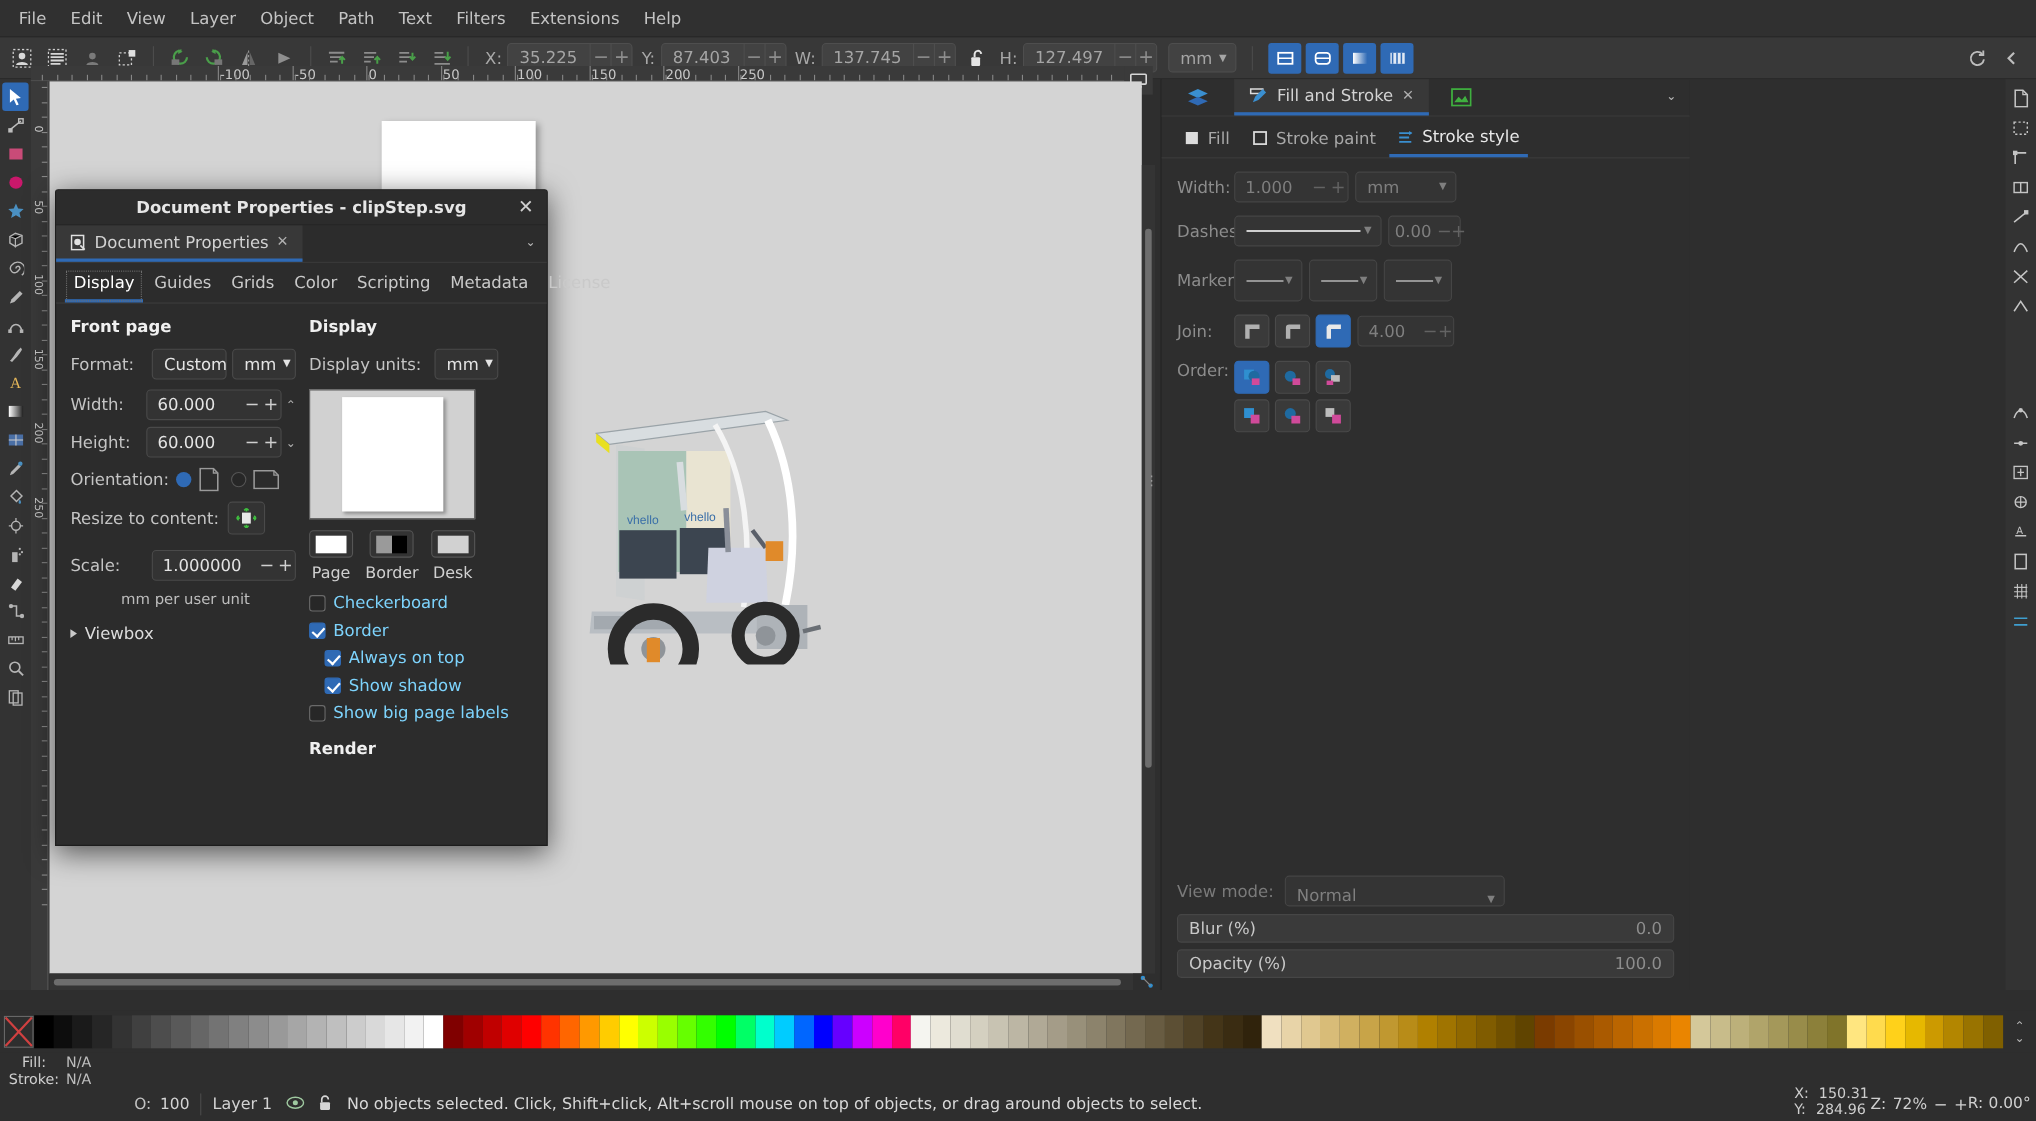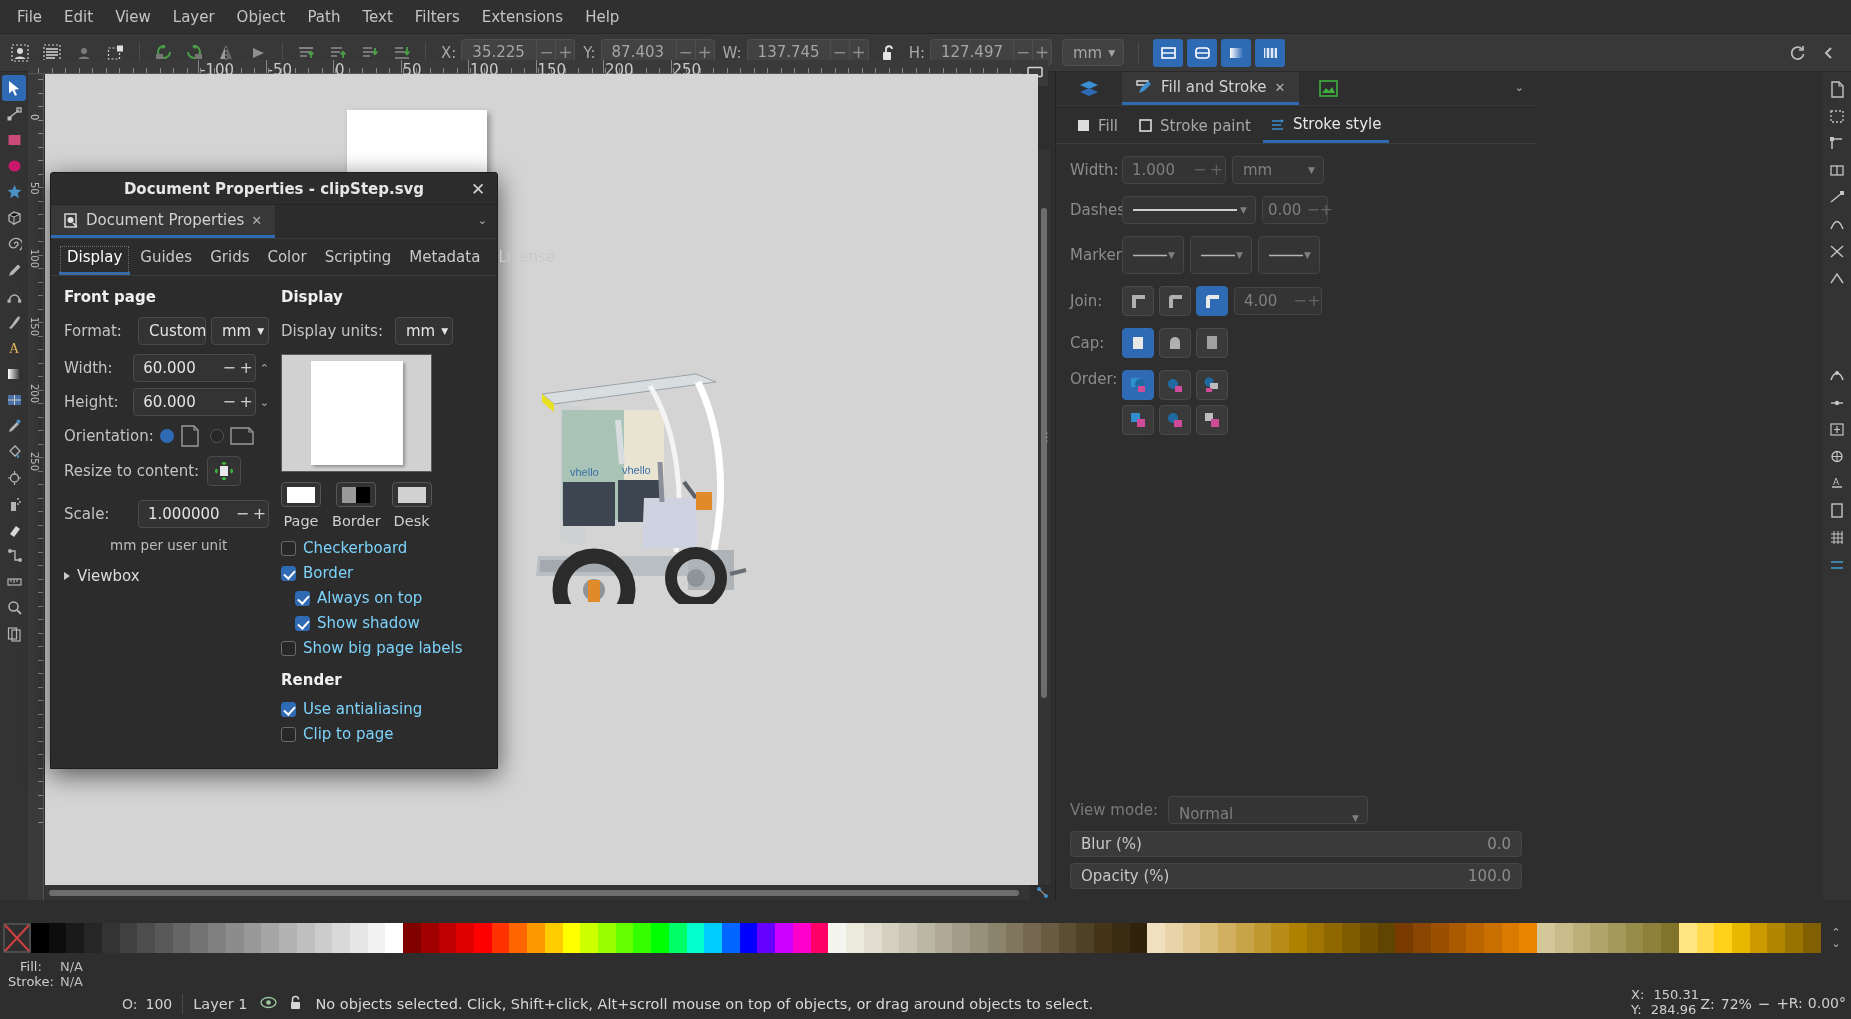--- a/index.html
+++ b/index.html
@@ -58,21 +58,21 @@
 
   
   .ruler-h {
     position:absolute; left:28px; top:60px; width:1010px; height:14px;
     background:#3a3a3a; border-bottom:1px solid #555;
   }
   .ruler-v {
     position:absolute; left:28px; top:74px; width:16px; bottom:119px;
     background:#3a3a3a; border-right:1px solid #555;
   }
-  .rtick { position:absolute; color:#c9c9c9; font-size:15px; }
+  .rtick { position:absolute; color:#c9c9c9; font-size:12px; }
   .rtickline { position:absolute; background:#888; }
 
   .canvas {
     position:absolute; left:45px; top:74px; width:993px; bottom:134px;
     background:#d4d4d4; overflow:hidden;
   }
   .page {
     position:absolute; left:302px; top:36px; width:140px; height:312px;
     background:#ffffff; box-shadow:3px 3px 6px rgba(0,0,0,0.32);
   }
@@ -955,30 +955,20 @@
               <div class="cb on"></div>
               <span class="cbtext">Show shadow</span>
             </div>
             <div class="cbrow">
               <div class="cb"></div>
               <span class="cbtext">Show big page labels</span>
             </div>
           </div>
 
         <div class="secthead" style="margin-top:14px;">Render</div>
-        <div id="rendergroup">
-            <div class="cbrow">
-              <div class="cb on"></div>
-              <span class="cbtext">Use antialiasing</span>
-            </div>
-            <div class="cbrow">
-              <div class="cb"></div>
-              <span class="cbtext">Clip to page</span>
-            </div>
-          </div>
       </div>
     </div>
   </div>
 
   <div class="rightpanel">
     <div class="rp-tabrow">
       <div class="rp-tab" style="padding:0 22px;">
         <svg width="22" height="18" viewBox="0 0 22 18">
           <path d="M11 1l9 4-9 4-9-4z" fill="#3a8fd0"></path>
             <path d="M11 8l9 4-9 4-9-4z" fill="#2f6ab5"></path>
@@ -1090,38 +1080,20 @@
             <path d="M3 16V5l2-2h11v4H7v9z" fill="#e8e8e8"></path>
           </svg>
       </div>
       <div class="gfield" style="width:88px;margin-left:6px;">
         <span class="val" style="flex:1">4.00</span>
         <span class="pm" style="width:14px;">−</span>
         <span class="pm" style="width:14px;">+</span>
       </div>
     </div>
 
-    <div class="fsrow">
-      <span class="fslabel">Cap:</span>
-      <div class="gbtn sel">
-        <svg width="18" height="18" viewBox="0 0 18 18">
-            <rect x="4" y="3" width="10" height="12" fill="#e8e8e8"></rect>
-          </svg>
-      </div>
-      <div class="gbtn" style="margin-left:5px;">
-        <svg width="18" height="18" viewBox="0 0 18 18">
-            <path d="M4 15V8a5 5 0 0 1 10 0v7z" fill="#b0b0b0"></path>
-          </svg>
-      </div>
-      <div class="gbtn" style="margin-left:5px;">
-        <svg width="18" height="18" viewBox="0 0 18 18">
-            <rect x="4" y="2" width="10" height="13" fill="#a0a0a0"></rect>
-          </svg>
-      </div>
-    </div>
 
     <div class="fsrow" style="align-items:flex-start;">
       <span class="fslabel">Order:</span>
       <div>
         <div style="display:flex;">
           <div class="gbtn sel">
             <svg width="18" height="18" viewBox="0 0 18 18">
                 <rect x="2" y="2" width="9" height="9" fill="#2f8fd0"></rect>
                 <circle cx="11" cy="8" r="5" fill="#1f6aa0"></circle>
                 <rect x="9" y="10" width="7" height="6" fill="#d04a9a"></rect>

